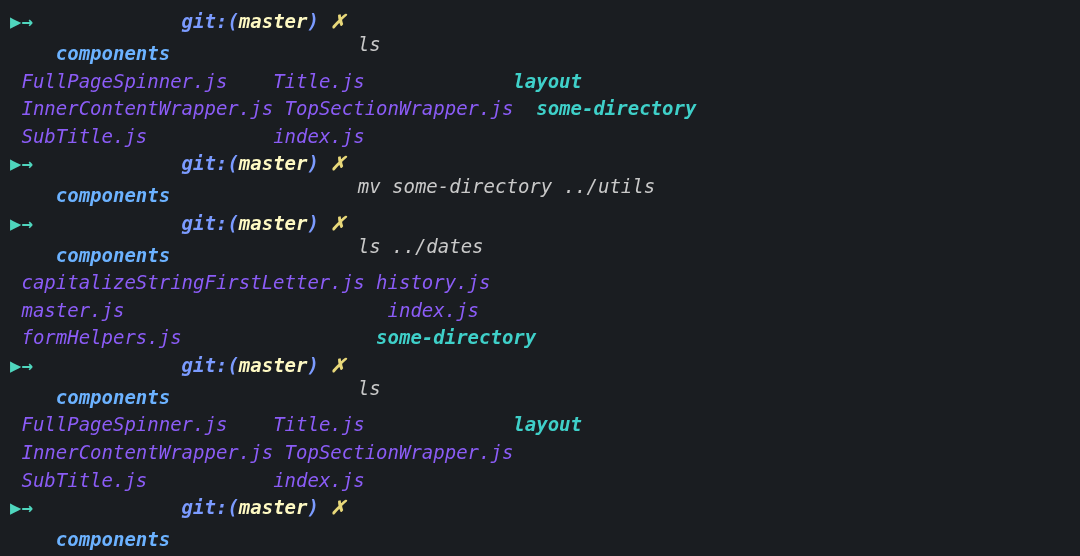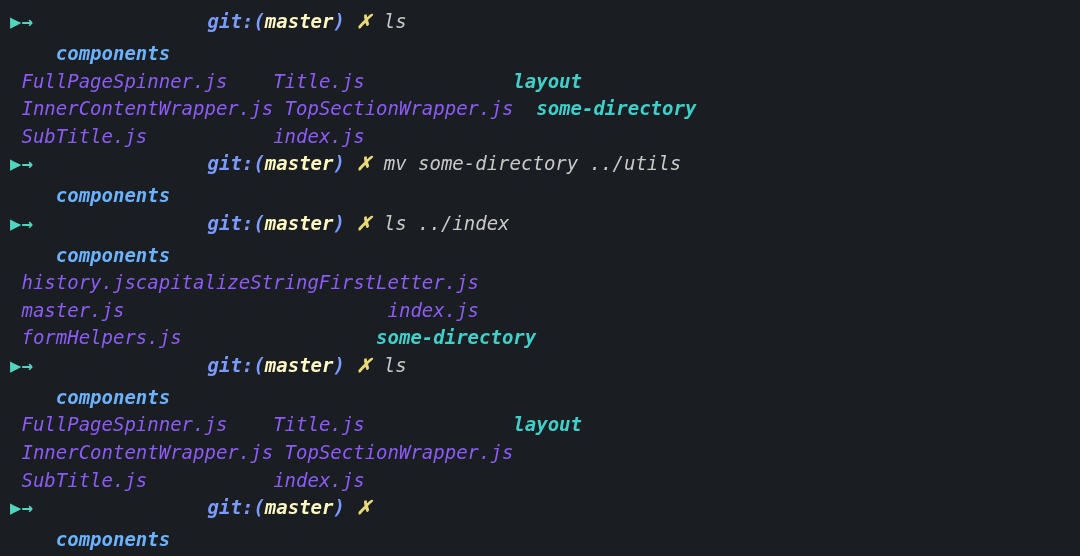--- a/index.html
+++ b/index.html
@@ -11,42 +11,42 @@
       color: #a8a8a8;
       padding: 8px 10px;
       width: 1080px;
       height: 556px;
       overflow: hidden;
       font-style: italic;
     }
     .line { white-space: pre; }
     .arrow { color: #4fd6be; font-weight: bold; }
     .dir { color: #6cb2ff; font-weight: bold; margin-top: 32px; }
-    .git { color: #7b9bff; font-weight: bold; margin-left: 26px; }
+    .git { color: #7b9bff; font-weight: bold; }
     .paren { color: #7b9bff; font-weight: bold; }
     .branch { color: #fef9c3; font-weight: bold; }
     .x { color: #e8d87a; font-weight: bold; }
-    .cmd { color: #c9c9c9; }
+    .cmd { color: #c9c9c9; margin-top: 23px; }
     .file { color: #8b5cf6; }
     .folder { color: #3fd0c9; font-weight: bold; }
     .prompt-line { display: flex; }
     .output-row { display: flex; }
     .col { white-space: pre; }
   </style>
 </head>
 <body>
 
 <div id="terminal">
     <div class="line prompt-line"><span class="arrow">▶→  </span><span class="dir">components </span><span class="git">git:</span><span class="paren">(</span><span class="branch">master</span><span class="paren">)</span><span class="x"> ✗ </span><span class="cmd">ls</span></div>
     <div class="line output-row"><span class="col"> </span><span class="col file">FullPageSpinner.js    </span><span class="col file">Title.js             </span><span class="col folder">layout</span></div>
     <div class="line output-row"><span class="col"> </span><span class="col file">InnerContentWrapper.js </span><span class="col file">TopSectionWrapper.js  </span><span class="col folder">some-directory</span></div>
     <div class="line output-row"><span class="col"> </span><span class="col file">SubTitle.js           </span><span class="col file">index.js</span></div>
     <div class="line prompt-line"><span class="arrow">▶→  </span><span class="dir">components </span><span class="git">git:</span><span class="paren">(</span><span class="branch">master</span><span class="paren">)</span><span class="x"> ✗ </span><span class="cmd">mv some-directory ../utils</span></div>
-    <div class="line prompt-line"><span class="arrow">▶→  </span><span class="dir">components </span><span class="git">git:</span><span class="paren">(</span><span class="branch">master</span><span class="paren">)</span><span class="x"> ✗ </span><span class="cmd">ls ../index</span></div>
-    <div class="line output-row"><span class="col"> </span><span class="col file">history.js</span><span class="col file">capitalizeStringFirstLetter.js </span></div>
+    <div class="line prompt-line"><span class="arrow">▶→  </span><span class="dir">components </span><span class="git">git:</span><span class="paren">(</span><span class="branch">master</span><span class="paren">)</span><span class="x"> ✗ </span><span class="cmd">ls ../dates</span></div>
+    <div class="line output-row"><span class="col"> </span><span class="col file">capitalizeStringFirstLetter.js </span><span class="col file">history.js</span></div>
     <div class="line output-row"><span class="col"> </span><span class="col file">master.js                       </span><span class="col file">index.js</span></div>
     <div class="line output-row"><span class="col"> </span><span class="col file">formHelpers.js                 </span><span class="col folder">some-directory</span></div>
     <div class="line prompt-line"><span class="arrow">▶→  </span><span class="dir">components </span><span class="git">git:</span><span class="paren">(</span><span class="branch">master</span><span class="paren">)</span><span class="x"> ✗ </span><span class="cmd">ls</span></div>
     <div class="line output-row"><span class="col"> </span><span class="col file">FullPageSpinner.js    </span><span class="col file">Title.js             </span><span class="col folder">layout</span></div>
     <div class="line output-row"><span class="col"> </span><span class="col file">InnerContentWrapper.js </span><span class="col file">TopSectionWrapper.js</span></div>
     <div class="line output-row"><span class="col"> </span><span class="col file">SubTitle.js           </span><span class="col file">index.js</span></div>
     <div class="line prompt-line"><span class="arrow">▶→  </span><span class="dir">components </span><span class="git">git:</span><span class="paren">(</span><span class="branch">master</span><span class="paren">)</span><span class="x"> ✗ </span><span class="cmd"></span></div>
   </div>
 
 </body></html>

